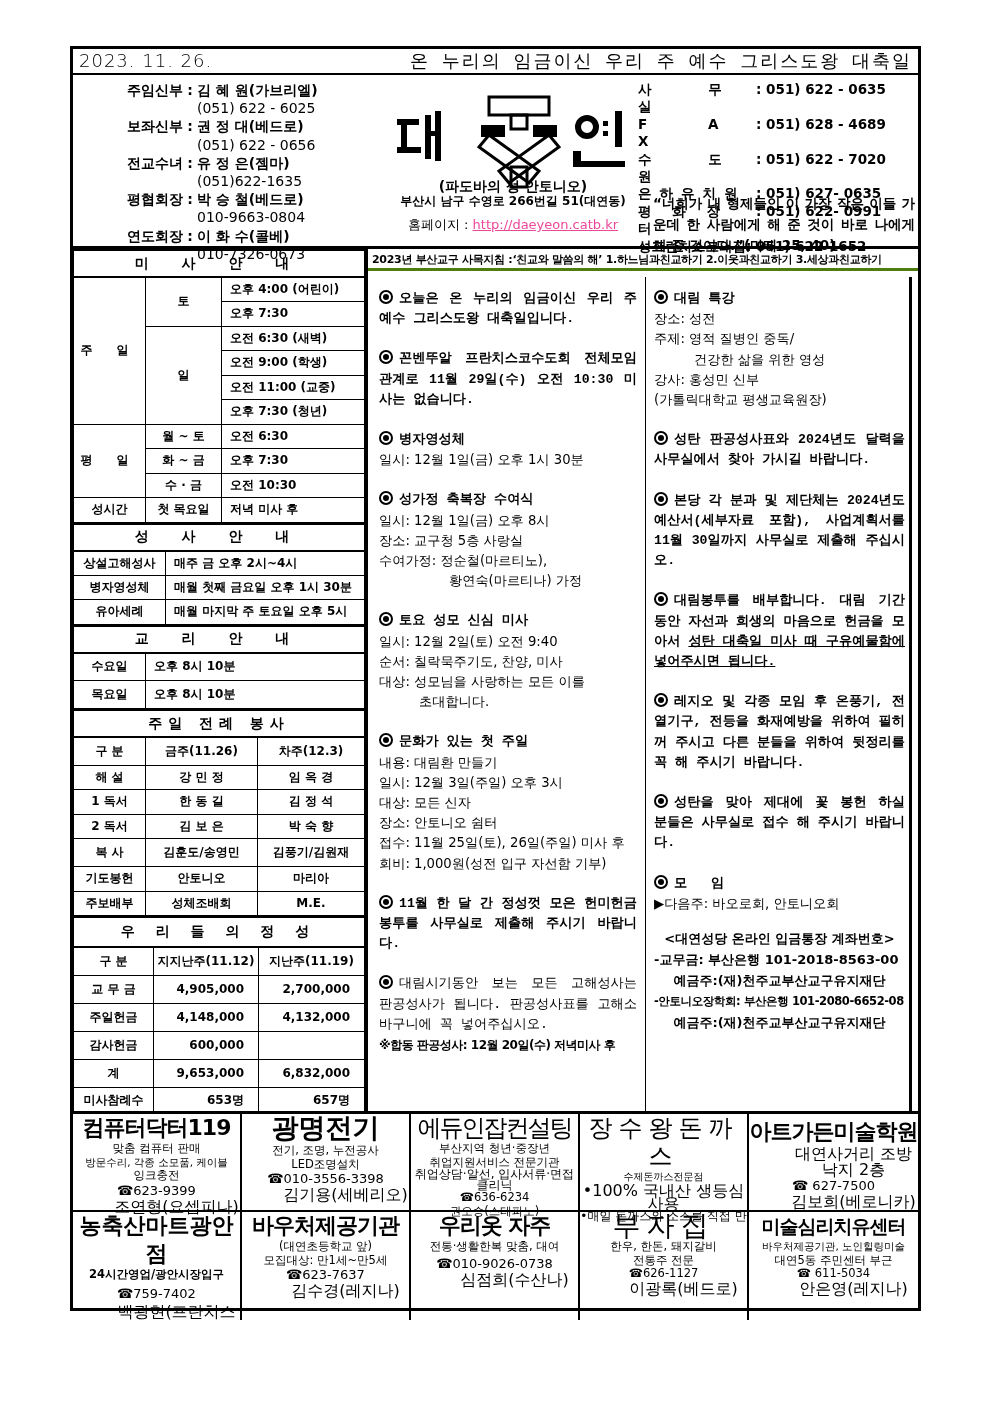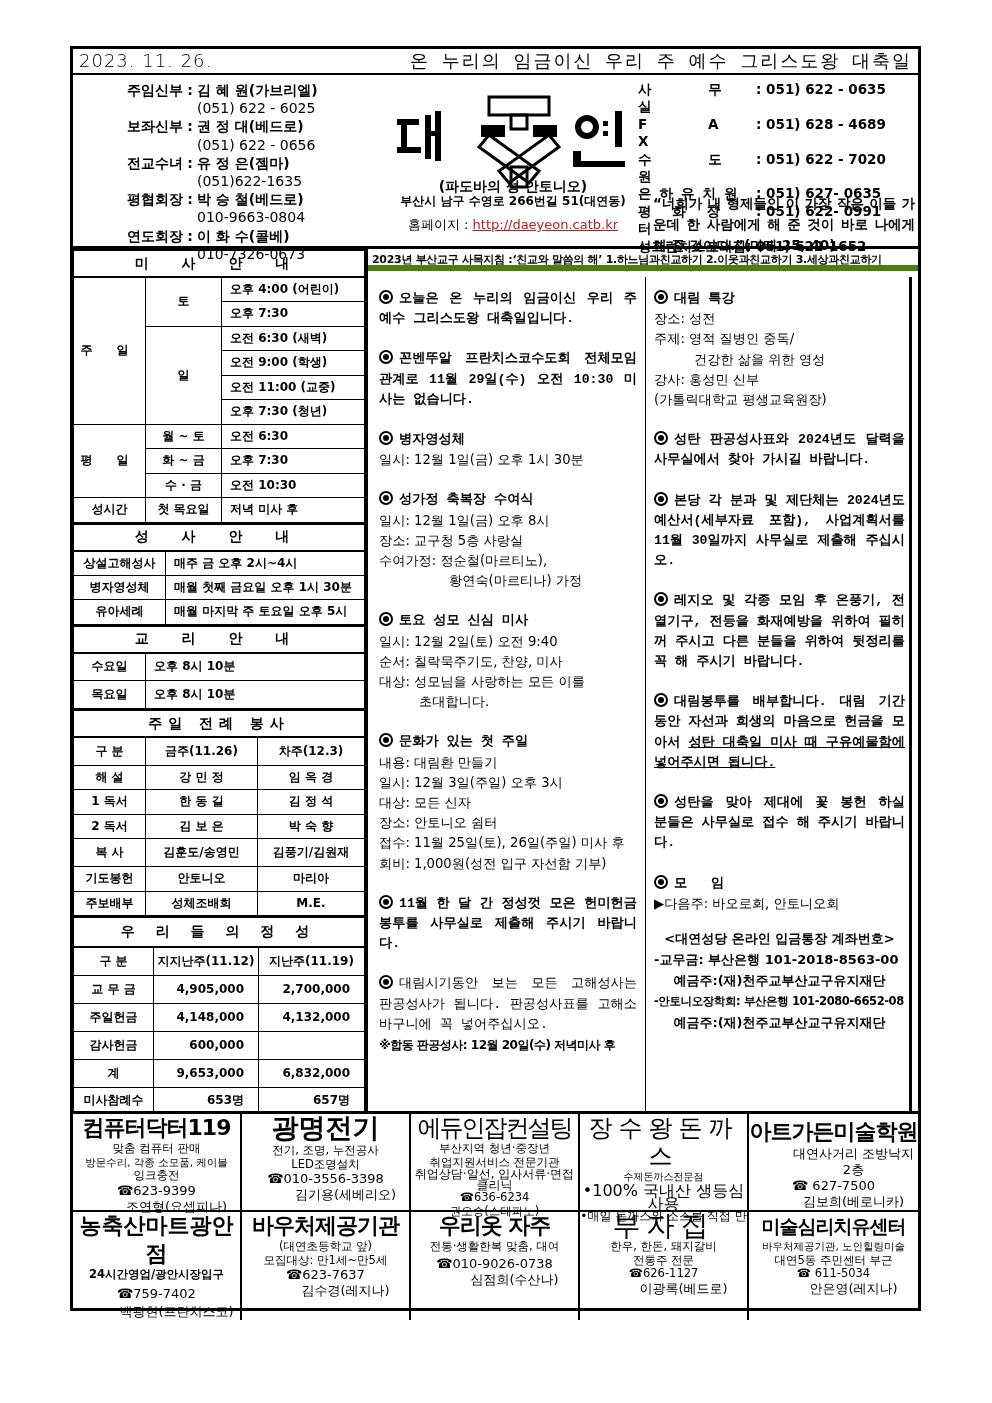--- a/index.html
+++ b/index.html
@@ -15,34 +15,34 @@
   .staff { position: absolute; left: 30px; top: 6px; font-size: 14px; line-height: 18.2px; font-weight: bold; }
   .staff .row { display: flex; }
   .staff .lbl { width: 80px; text-align: right; }
   .staff .sep { width: 14px; text-align: center; }
   .staff .phone { padding-left: 94px; font-weight: normal; }
   .logo { position: absolute; left: 320px; top: 14px; width: 240px; height: 100px; }
   .parish { position: absolute; left: 290px; top: 104px; width: 300px; text-align: center; font-size: 13px; line-height: 15px; }
   .parish .name { font-size: 14px; font-weight: bold; }
   .parish .addr { font-weight: bold; font-size: 12px; }
   .parish .home { margin-top: 8px; font-size: 13px; }
-  .parish .home a { color: #b91c1c; text-decoration: underline; }
+  .parish .home a { color: #ec4899; text-decoration: underline; }
   .contacts { position: absolute; left: 565px; top: 6px; font-size: 13.5px; line-height: 17.4px; font-weight: bold; }
   .contacts .row { display: flex; }
   .contacts .lbl { width: 118px; letter-spacing: 0; }
   .quote { position: absolute; left: 580px; top: 118px; width: 262px; font-size: 13.5px; line-height: 21px; font-weight: bold; text-align: justify; }
   
   .left { position: absolute; left: 0; top: 200px; width: 295px; height: 862px; border-right: 3px solid #000; }
   table.grid { border-collapse: collapse; width: 292px; font-size: 12px; font-weight: bold; }
   table.grid td { border: 1px solid #000; text-align: center; height: 24.5px; padding: 0 3px; }
   table.grid td.left-align { text-align: left; padding-left: 8px; }
   table.grid td.num { text-align: right; padding-right: 14px; }
   table.grid td.sec { font-size: 14px; letter-spacing: 14px; height: 27px; border-top: 2px solid #000; border-bottom: 2px solid #000; }
   
-  .banner { position: absolute; left: 295px; top: 200px; width: 550px; height: 22px; font-size: 11px; font-weight: bold; line-height: 22px; padding-left: 4px; white-space: nowrap; letter-spacing: -0.3px; border-bottom: 6px solid #4d7c0f; }
+  .banner { position: absolute; left: 295px; top: 200px; width: 550px; height: 22px; font-size: 11px; font-weight: bold; line-height: 22px; padding-left: 4px; white-space: nowrap; letter-spacing: -0.3px; border-bottom: 3px solid #4d7c0f; }
   .mid { position: absolute; left: 298px; top: 228px; width: 275px; height: 834px; border-right: 1px solid #000; padding: 12px 8px 0 8px; font-size: 13.2px; line-height: 20.2px; }
   .right { position: absolute; left: 573px; top: 228px; width: 266px; height: 834px; border-right: 3px solid #000; padding: 12px 4px 0 8px; font-size: 13.2px; line-height: 20.2px; }
   .item { margin-bottom: 20px; }
   .item .hd { font-weight: bold; text-align: justify; font-family: Liberation Mono, monospace; }
   .item .ln { font-weight: normal; }
   .item .indent { padding-left: 70px; }
   .item .indent2 { padding-left: 40px; }
   .item .u { text-decoration: underline; }
   .item .small { font-size: 12px; font-weight: bold; letter-spacing: -0.5px; }
   .bullet { display: inline-block; width: 14px; height: 14px; border: 2px solid #000; border-radius: 50%; position: relative; vertical-align: -2px; margin-right: 6px; }
@@ -51,21 +51,21 @@
   .bank .l { text-align: left; }
   .bank .sm { font-size: 11.5px; text-align: left; letter-spacing: -0.4px; }
   
   .ads { position: absolute; left: 0; top: 1062px; width: 845px; height: 197px; border-top: 3px solid #000; }
   .ad { position: absolute; width: 169px; height: 108px; border-right: 2px solid #000; text-align: center; overflow: hidden; font-size: 11.5px; line-height: 13.5px; }
   .ad .title { font-size: 22px; font-weight: 900; line-height: 28px; letter-spacing: -1px; }
   .ad .title.thin { font-weight: normal; letter-spacing: -2px; font-size: 24px; }
   .ad .title.big { font-size: 27px; letter-spacing: 0; }
   .ad .title.wide { letter-spacing: 6px; }
   .ad .ph { font-size: 13px; line-height: 16px; }
-  .ad .nm { font-size: 13px; line-height: 16px; margin-left: 40px; }
+  .ad .nm { font-size: 16px; line-height: 16px; margin-left: 40px; }
   .ad .tiny { font-size: 12px; line-height: 11px; }
   .row2 { top: 98px; }
   .ads .divider { position: absolute; left: 0; top: 96px; width: 845px; height: 2px; background: #000; }
 </style>
 </head>
 <body>
 
 <div class="page">
 
   <div class="topbar">
@@ -392,24 +392,24 @@
       <div class="ln">강사: 홍성민 신부</div>
       <div class="ln">(가톨릭대학교 평생교육원장)</div>
     </div>
     <div class="item">
       <div class="hd"><span class="bullet"></span><span>성탄 판공성사표와 2024년도 달력을 사무실에서 찾아 가시길 바랍니다.</span></div>
     </div>
     <div class="item">
       <div class="hd"><span class="bullet"></span><span>본당 각 분과 및 제단체는 2024년도 예산서(세부자료 포함), 사업계획서를 11월 30일까지 사무실로 제출해 주십시오.</span></div>
     </div>
     <div class="item">
+      <div class="hd"><span class="bullet"></span><span>대림봉투를 배부합니다. 대림 기간 동안 자선과 희생의 마음으로 헌금을 모아서 </span><span class="u">성탄 대축일 미사 때 구유예물함에 넣어주시면 됩니다.</span></div>
+    </div>
+    <div class="item">
       <div class="hd"><span class="bullet"></span><span>레지오 및 각종 모임 후 온풍기, 전열기구, 전등을 화재예방을 위하여 필히 꺼 주시고 다른 분들을 위하여 뒷정리를 꼭 해 주시기 바랍니다.</span></div>
-    </div>
-    <div class="item">
-      <div class="hd"><span class="bullet"></span><span>대림봉투를 배부합니다. 대림 기간 동안 자선과 희생의 마음으로 헌금을 모아서 </span><span class="u">성탄 대축일 미사 때 구유예물함에 넣어주시면 됩니다.</span></div>
     </div>
     <div class="item">
       <div class="hd"><span class="bullet"></span><span>성탄을 맞아 제대에 꽃 봉헌 하실 분들은 사무실로 접수 해 주시기 바랍니다.</span></div>
     </div>
     <div class="item" style="margin-bottom:0">
       <div class="hd"><span class="bullet"></span><span style="white-space:pre">모   임</span></div>
       <div class="ln">▶다음주: 바오로회, 안토니오회</div>
     </div>
     <div class="bank">
       <div>&lt;대연성당 온라인 입금통장 계좌번호&gt;</div>

